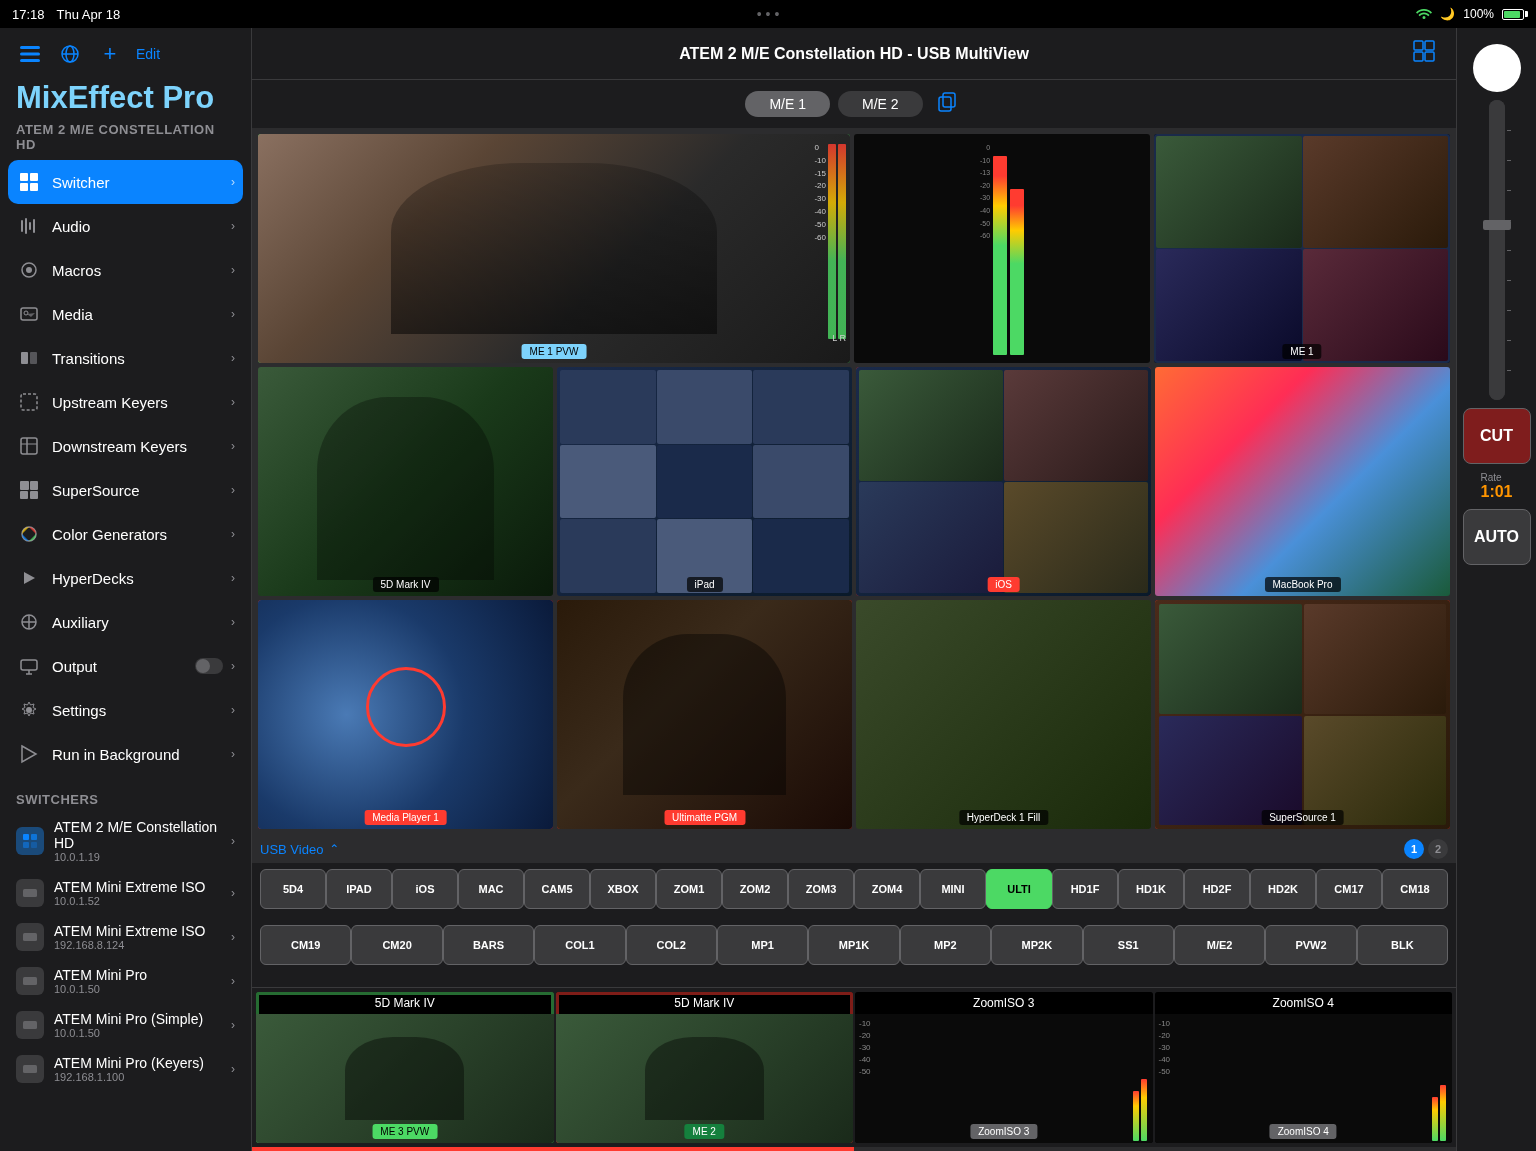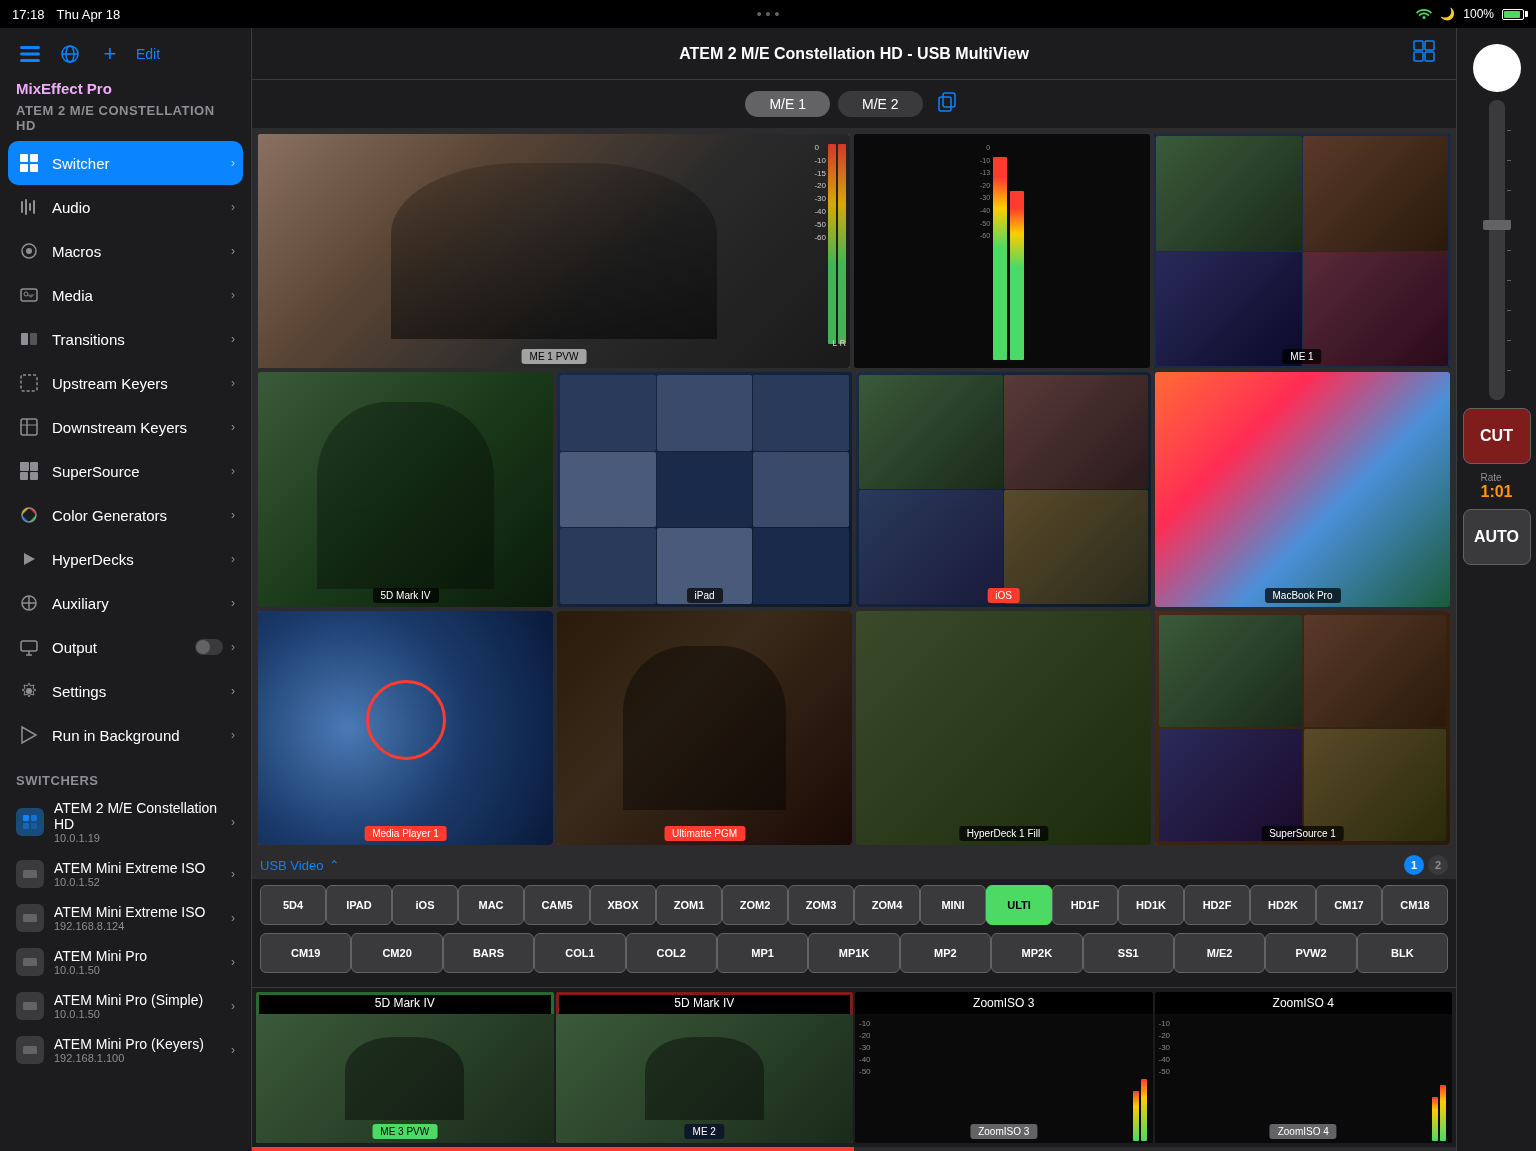--- a/index.html
+++ b/index.html
@@ -57,23 +57,23 @@
       color: #0a84ff;
       font-size: 18px;
       cursor: pointer;
       display: flex; align-items: center; justify-content: center;
     }
     .sidebar-add { color: #0a84ff; font-size: 22px; }
     .sidebar-edit { color: #0a84ff; font-size: 14px; }
 
     .app-title {
       padding: 4px 16px 4px;
-      font-size: 15px;
+      font-size: 31px;
       font-weight: 700;
-      color: #f0abfc;
+      color: #7dd3fc;
     }
     .device-name {
       padding: 2px 16px 8px;
       font-size: 13px;
       font-weight: 600;
       color: #8e8e93;
       text-transform: uppercase;
       letter-spacing: 0.5px;
     }
 
@@ -235,21 +235,21 @@
       bottom: 4px;
       left: 50%;
       transform: translateX(-50%);
       background: rgba(0,0,0,0.7);
       color: #fff;
       font-size: 10px;
       padding: 2px 8px;
       border-radius: 3px;
       white-space: nowrap;
     }
-    .mv-cell .mv-label.green { background: #a3a3a3; color: #000; }
+    .mv-cell .mv-label.green { background: #7dd3fc; color: #000; }
     .mv-cell .mv-label.red { background: #ff3b30; color: #fff; }
     .fake-cam {
       width: 100%; height: 100%;
       background: linear-gradient(135deg, #2a4a6b 0%, #1a2a3a 50%, #0a1520 100%);
       display: flex; align-items: center; justify-content: center;
     }
     .fake-cam.person1 { background: linear-gradient(135deg, #c8b89a 0%, #8a7060 30%, #2a2a2a 100%); }
 
     
     .usb-video-bar {
@@ -275,21 +275,21 @@
     .page-dot.active { background: #0a84ff; color: #fff; }
     .page-dot.inactive { background: #3a3a3c; color: #8e8e93; }
 
     
     .source-buttons {
       background: #1c1c1e;
       padding: 6px 8px;
     }
     .source-row {
       display: flex;
-      margin-bottom: 8px;
+      margin-bottom: 16px;
     }
     .src-btn {
       flex: 1;
       height: 40px;
       background: #3a3a3c;
       border: 1px solid #636366;
       border-radius: 6px;
       color: #fff;
       font-size: 11px;
       font-weight: 600;
@@ -331,21 +331,21 @@
       position: absolute;
       bottom: 4px;
       left: 50%;
       transform: translateX(-50%);
       font-size: 10px;
       padding: 2px 8px;
       border-radius: 3px;
       white-space: nowrap;
     }
     .bottom-mv-label.green { background: #4cd964; color: #000; }
-    .bottom-mv-label.red { background: #0f172a; color: #fff; text-align: center; }
+    .bottom-mv-label.red { background: #15803d; color: #fff; text-align: center; }
     .bottom-mv-label.gray { background: #636366; color: #fff; }
 
     
     .cut-auto-panel {
       position: absolute;
       right: 0;
       top: 28px;
       width: 80px;
       height: calc(100% - 28px);
       background: #1c1c1e;

